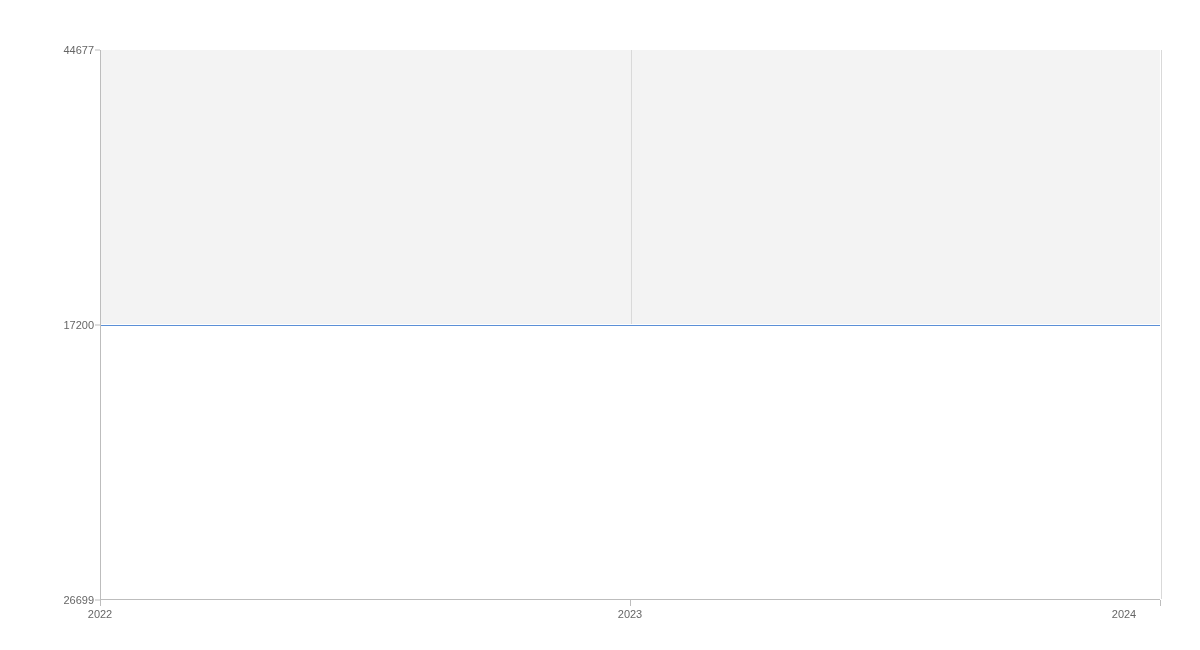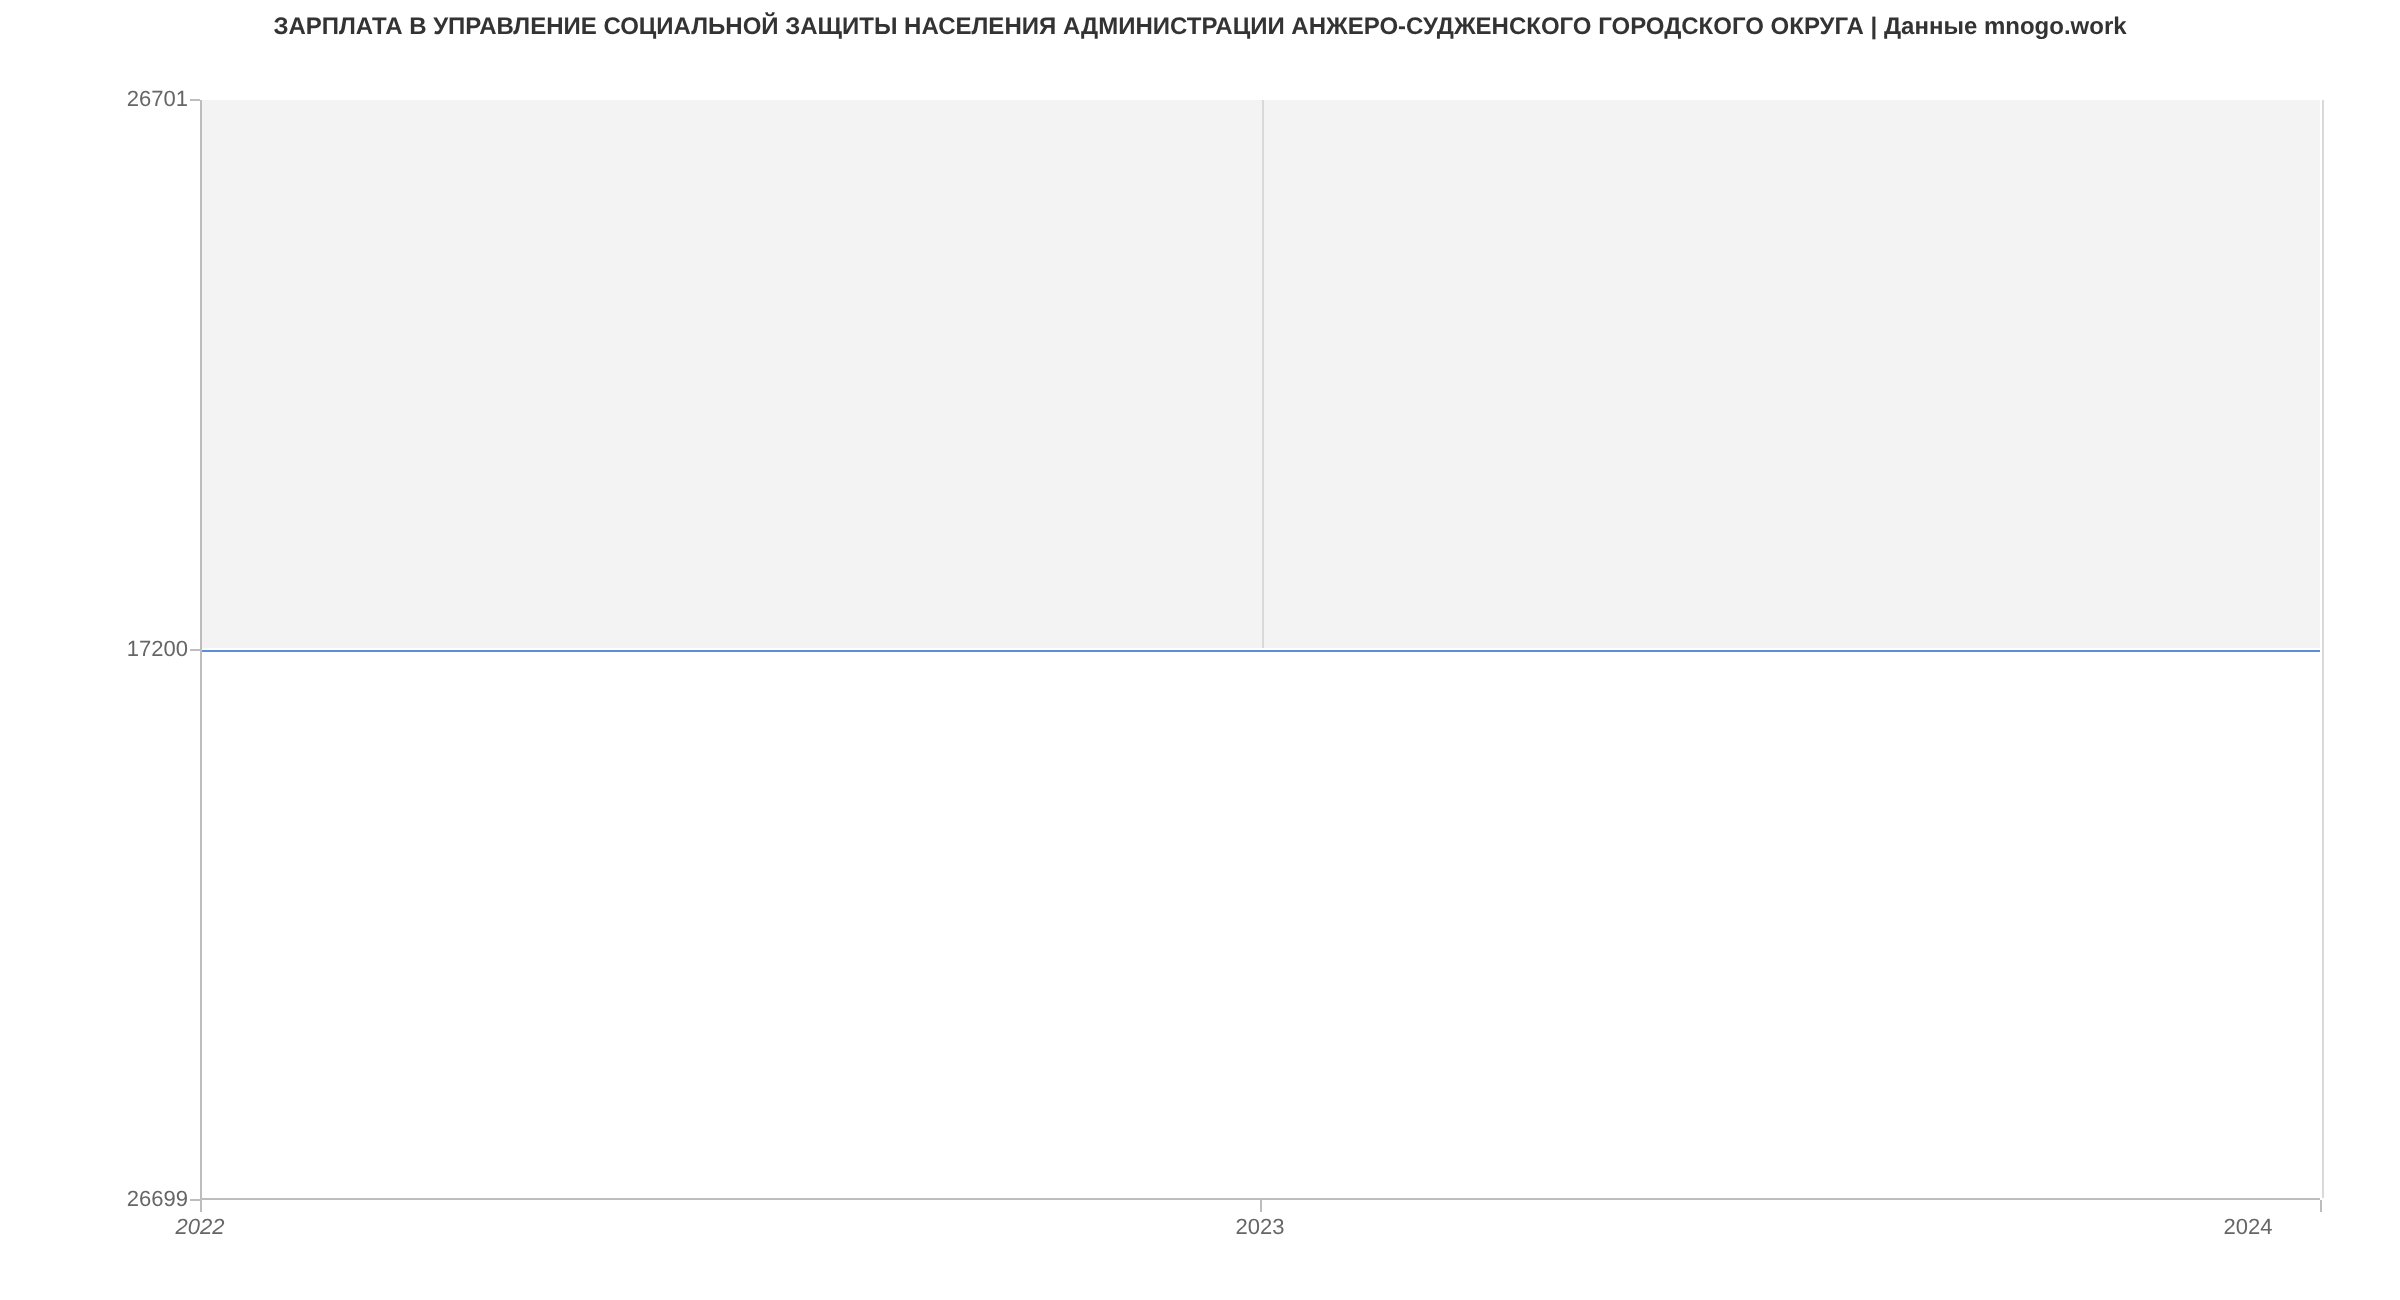--- a/index.html
+++ b/index.html
@@ -88,40 +88,39 @@
     top: 600px;
     width: 0;
     height: 6px;
     border-left: 1px solid #bdbdbd;
   }
 </style>
 </head>
 <body>
 
 <div class="chart-wrap">
-  <div class="title">ЗАРПЛАТА В УПРАВЛЕНИЕ СОЦИАЛЬНОЙ ЗАЩИТЫ НАСЕЛЕНИЯ АДМИНИСТРАЦИИ АНЖЕРО-СУДЖЕНСКОГО ГОРОДСКОГО ОКРУГА | Данные mnogo.work</div>
 
   <div class="plot-area">
     <div id="grid-layer">
         <div class="gridline-v" style="left: 530px;"></div>
         <div class="gridline-v" style="left: 1060px;"></div>
       </div>
     <div id="band-lower" class="band-lower" style="height: 275px;"></div>
     <div id="data-line" class="data-line" style="top: 275px; border-top-color: rgb(91, 143, 214);"></div>
   </div>
 
   <div id="y-axis-layer">
       <div class="y-tick" style="top: 600px;">26699</div>
       <div class="y-tick-mark" style="top: 600px;"></div>
       <div class="y-tick" style="top: 325px;">17200</div>
       <div class="y-tick-mark" style="top: 325px;"></div>
-      <div class="y-tick" style="top: 50px;">26701</div>
+      <div class="y-tick" style="top: 50px;">44677</div>
       <div class="y-tick-mark" style="top: 50px;"></div>
     </div>
   <div id="x-axis-layer">
-      <div class="x-tick" style="left: 100px; font-style: italic;">2022</div>
+      <div class="x-tick" style="left: 100px;">2022</div>
       <div class="x-tick-mark" style="left: 100px;"></div>
       <div class="x-tick" style="left: 630px;">2023</div>
       <div class="x-tick-mark" style="left: 630px;"></div>
       <div class="x-tick" style="left: 1124px;">2024</div>
       <div class="x-tick-mark" style="left: 1160px;"></div>
     </div>
 </div>
 
 </body></html>

